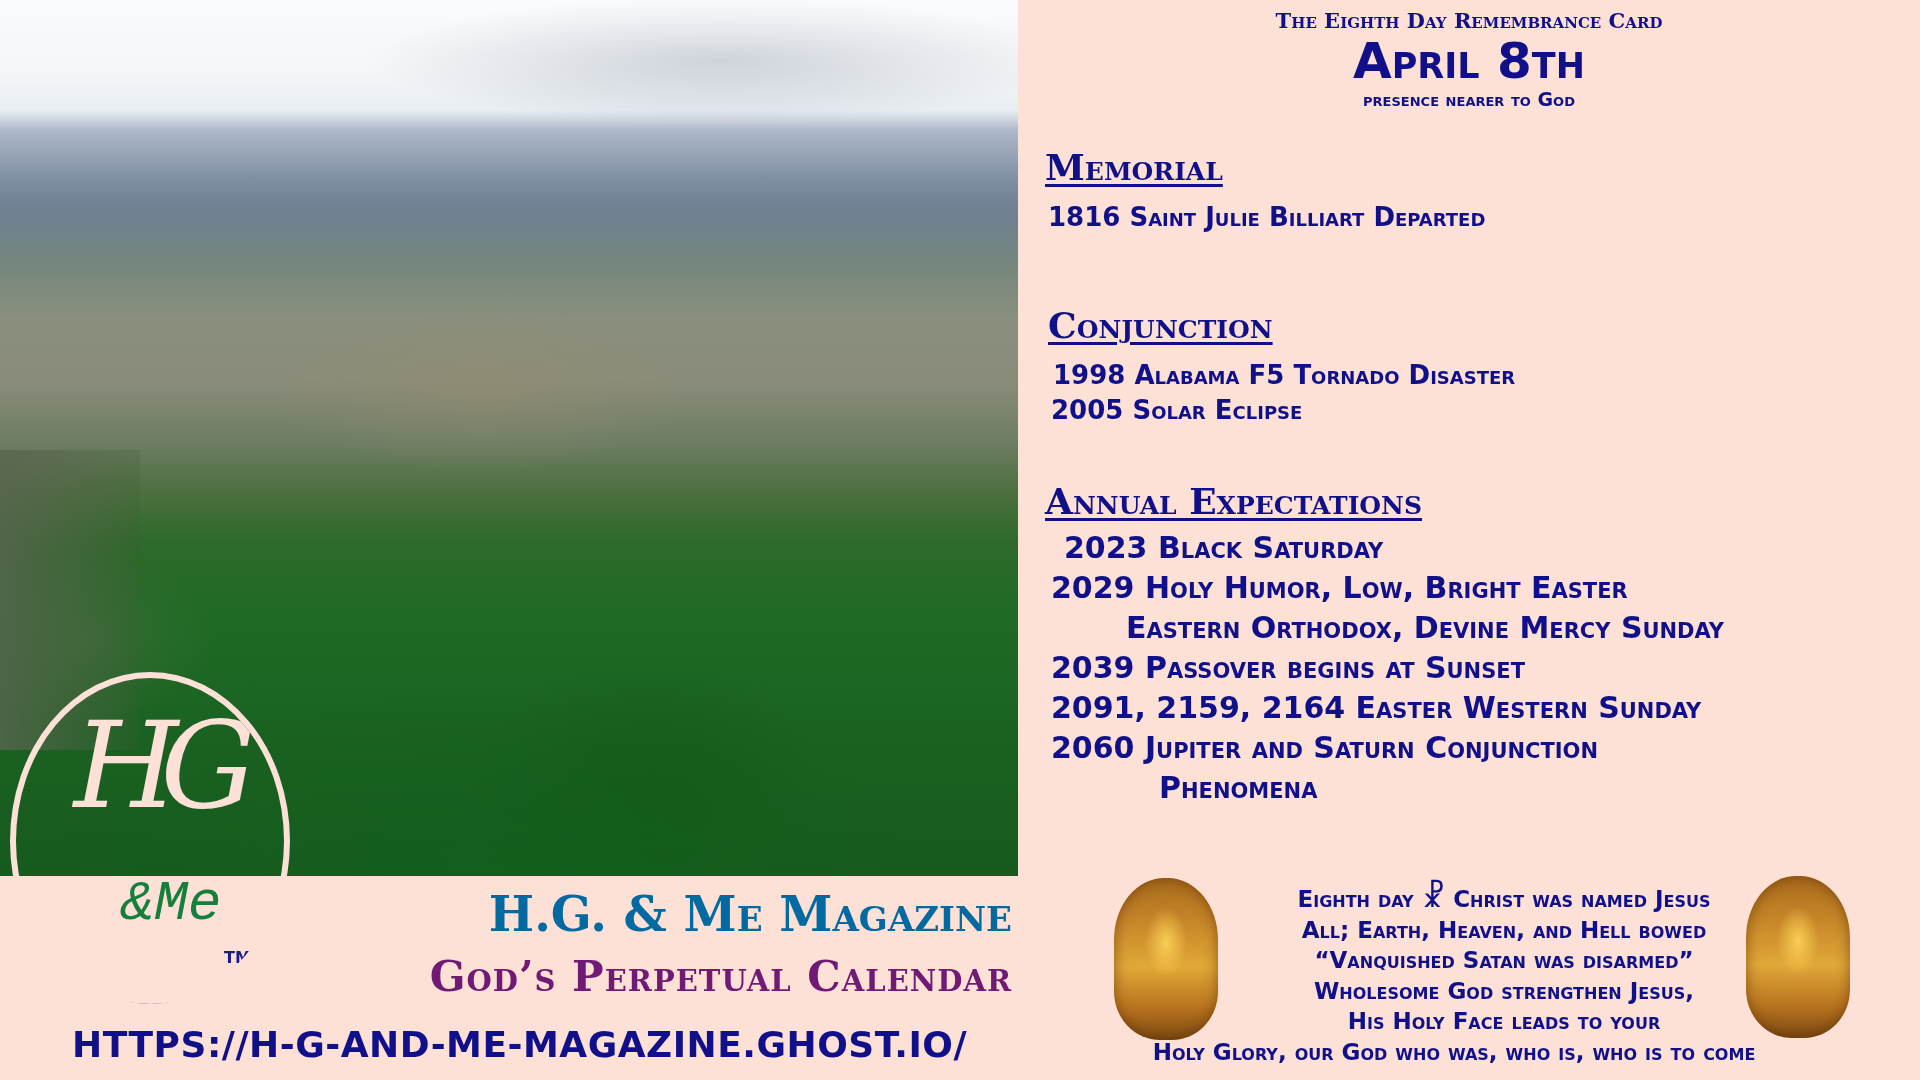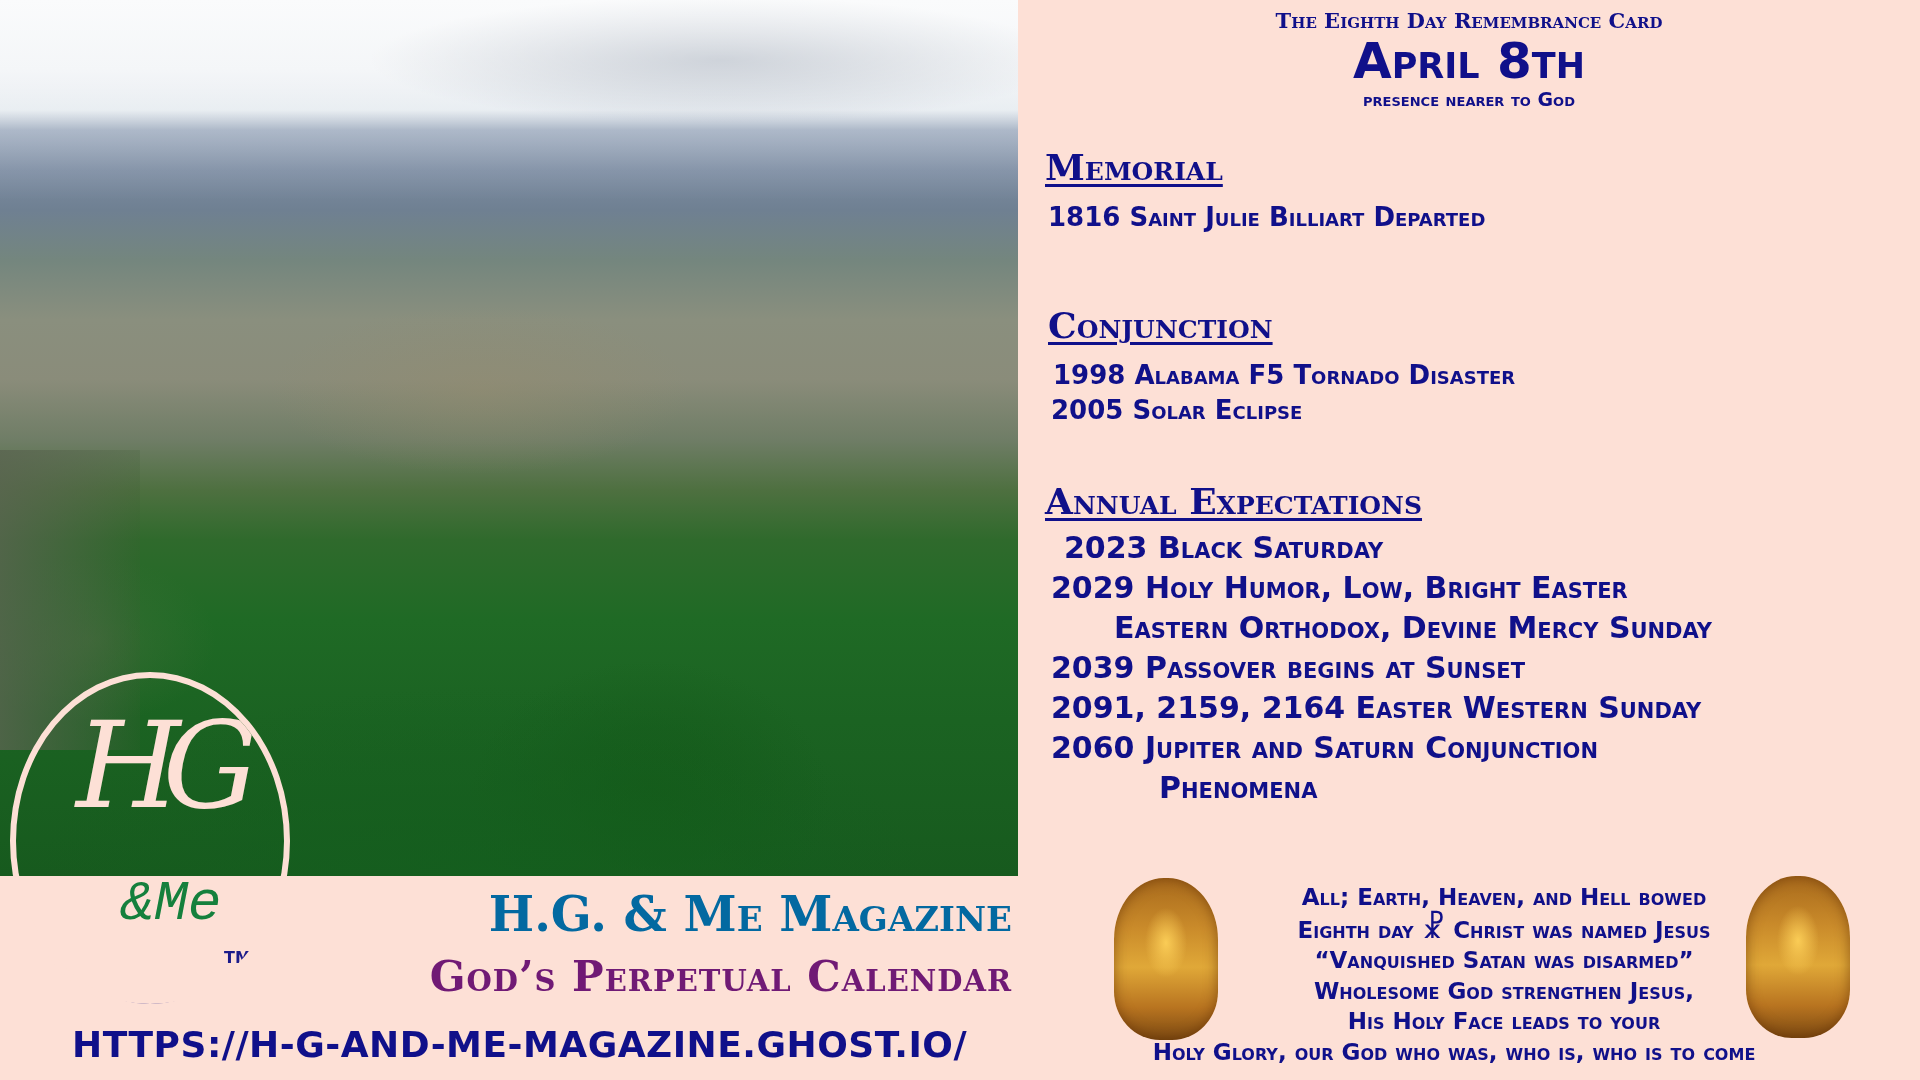--- a/index.html
+++ b/index.html
@@ -35,21 +35,21 @@
 
   .logo {
     position: absolute; left: 10px; top: 672px; width: 280px; height: 338px;
     border-radius: 50%; border: 6px solid #fde0d6; overflow: hidden;
   }
   .logo::after {
     content: ""; position: absolute; left: -6px; right: -6px; top: 198px; bottom: -6px;
     border: 6px solid #1a1a8a; border-top: none; border-radius: 0 0 150px 150px / 0 0 140px 140px;
   }
   .logo-hg {
-    position: absolute; left: 60px; top: 28px; width: 180px; 
+    position: absolute; left: 50px; top: 28px; width: 180px; text-align: center;
     font-family: "DejaVu Serif", serif; font-style: italic; font-size: 120px; line-height: 1;
     color: #fde0d6; letter-spacing: -18px;
   }
   .logo-me {
     position: absolute; left: 60px; top: 198px; width: 190px; text-align: center;
     font-family: Liberation Mono, monospace; font-style: italic; font-size: 56px; line-height: 1;
     color: #15803d;
   }
   .logo-tm {
     position: absolute; left: 208px; top: 270px; font-size: 16px; font-weight: bold; color: #1a1a8a;
@@ -132,30 +132,30 @@
   <div class="section-title" style="left:27px; top:146px;">Memorial</div>
   <div class="entry sm" style="left:30px; top:202px;">1816 Saint Julie Billiart Departed</div>
 
   <div class="section-title" style="left:30px; top:304px;">Conjunction</div>
   <div class="entry sm" style="left:35px; top:360px;">1998 Alabama F5 Tornado Disaster</div>
   <div class="entry sm" style="left:33px; top:395px;">2005 Solar Eclipse</div>
 
   <div class="section-title" style="left:27px; top:480px;">Annual Expectations</div>
   <div class="entry lg" style="left:46px; top:530px;">2023 Black Saturday</div>
   <div class="entry lg" style="left:33px; top:570px;">2029 Holy Humor, Low, Bright Easter</div>
-  <div class="entry lg" style="left:96px; top:610px;">Eastern Orthodox, Devine Mercy Sunday</div>
+  <div class="entry lg" style="left:108px; top:610px;">Eastern Orthodox, Devine Mercy Sunday</div>
   <div class="entry lg" style="left:33px; top:650px;">2039 Passover begins at Sunset</div>
   <div class="entry lg" style="left:33px; top:690px;">2091, 2159, 2164 Easter Western Sunday</div>
   <div class="entry lg" style="left:33px; top:730px;">2060 Jupiter and Saturn Conjunction</div>
   <div class="entry lg" style="left:141px; top:770px;">Phenomena</div>
 
   <div class="shroud" style="left:96px; top:878px;"></div>
   <div class="shroud" style="left:728px; top:876px;"></div>
 
   <div class="verse">
+    <div><span>Eighth day </span><span class="chi-rho">☧</span><span> Christ was named Jesus</span></div>
     <div>All; Earth, Heaven, and Hell bowed</div>
-    <div><span>Eighth day </span><span class="chi-rho">☧</span><span> Christ was named Jesus</span></div>
     <div>“Vanquished Satan was disarmed”</div>
     <div>Wholesome God strengthen Jesus,</div>
     <div>His Holy Face leads to your</div>
     <div style="margin-left:-120px; margin-right:-20px;">Holy Glory, our God who was, who is, who is to come</div>
   </div>
 </div>
 
 </body></html>

